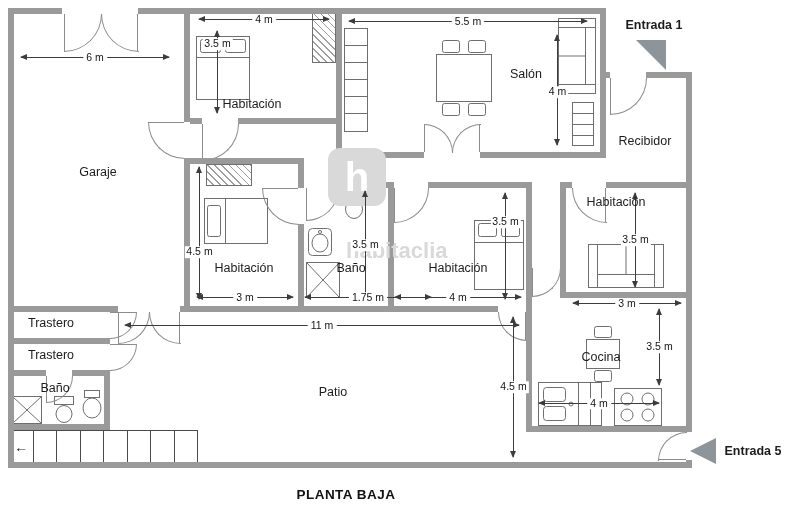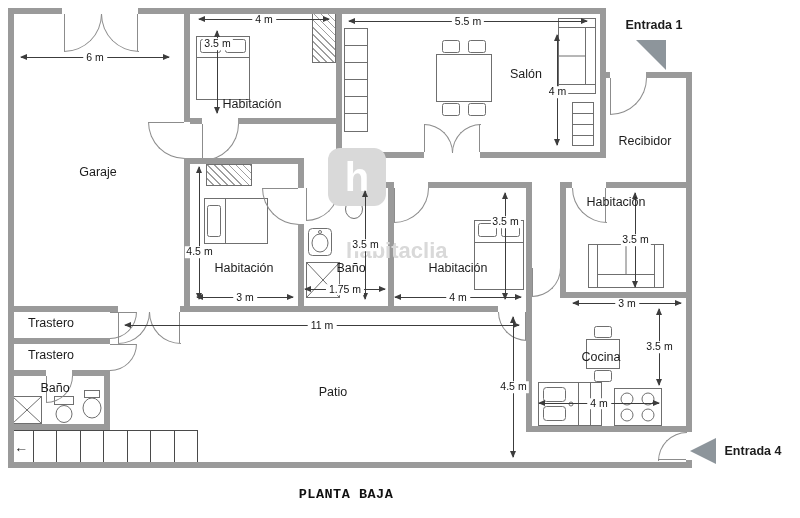--- a/index.html
+++ b/index.html
@@ -28,21 +28,21 @@
   .stairs{position:absolute;display:flex;border:1px solid #4a4a4a;background:#fff;z-index:1;}
   .stairs .cell{flex:1;border-right:1px solid #4a4a4a;display:flex;align-items:center;
           justify-content:center;font-size:14px;color:#222;}
   .stairs .cell:last-child{border-right:none;}
   .wm-logo{position:absolute;left:328px;top:148px;width:58px;height:58px;background:#d9d9d9;
           border-radius:12px;z-index:4;display:flex;align-items:center;justify-content:center;
           color:#ffffff;font-size:40px;font-weight:bold;}
   .wm-text{position:absolute;left:346px;top:238px;font-size:22px;font-weight:600;
           color:#d9d9d9;z-index:4;}
   .title{position:absolute;left:0;top:487px;width:692px;text-align:center;font-size:13.5px;
-          font-weight:bold;letter-spacing:.5px;color:#111;z-index:5;font-family:Liberation Mono, monospace;}
+          font-weight:bold;letter-spacing:.5px;color:#111;z-index:5;}
   .dimh{position:absolute;height:12px;z-index:5;}
   .dimh .ln{position:absolute;left:1px;right:1px;top:5px;height:1px;background:#3c3c3c;}
   .dimh::before{content:"";position:absolute;left:0;top:2px;width:0;height:0;
           border-top:3.5px solid transparent;border-bottom:3.5px solid transparent;
           border-right:7px solid #3c3c3c;}
   .dimh::after{content:"";position:absolute;right:0;top:2px;width:0;height:0;
           border-top:3.5px solid transparent;border-bottom:3.5px solid transparent;
           border-left:7px solid #3c3c3c;}
   .dimh .lb{position:absolute;left:50%;top:5.5px;transform:translate(-50%,-50%);background:#fff;
           padding:0 3px;font-size:10.5px;color:#141414;white-space:nowrap;line-height:1.1;}
@@ -299,21 +299,21 @@
       <span class="lb" style="top:86px;">4.5 m</span>
     </div>
   <div class="dimh" style="left:196px;top:292px;width:98px;">
     <span class="ln"></span>
       <span class="lb">3 m</span>
     </div>
   <div class="dimv" style="left:360px;top:190px;height:110px;">
     <span class="ln"></span>
       <span class="lb">3.5 m</span>
     </div>
-  <div class="dimh" style="left:304px;top:284px;width:82px;">
+  <div class="dimh" style="left:304px;top:292px;width:82px;padding-left:46px;">
     <span class="ln"></span>
       <span class="lb">1.75 m</span>
     </div>
   <div class="dimv" style="left:500px;top:192px;height:108px;">
     <span class="ln"></span>
       <span class="lb" style="top:30px;">3.5 m</span>
     </div>
   <div class="dimh" style="left:394px;top:292px;width:128px;">
     <span class="ln"></span>
       <span class="lb">4 m</span>
@@ -330,21 +330,21 @@
     <span class="ln"></span>
       <span class="lb">11 m</span>
     </div>
   <div class="dimv" style="left:508px;top:316px;height:142px;">
     <span class="ln"></span>
       <span class="lb">4.5 m</span>
     </div>
 
   <div class="entlabel" style="left:654px;top:25px;">Entrada 1</div>
   <div class="tri-dl" style="left:636px;top:40px;"></div>
-  <div class="entlabel" style="left:753px;top:451px;">Entrada 4</div>
+  <div class="entlabel" style="left:753px;top:451px;">Entrada 5</div>
   <div class="tri-left" style="left:690px;top:438px;"></div>
 
   <div class="wm-logo">
       <span>h</span>
     </div>
   <div class="wm-text">habitaclia</div>
   <div class="title">PLANTA BAJA</div>
 
 </div>
 

